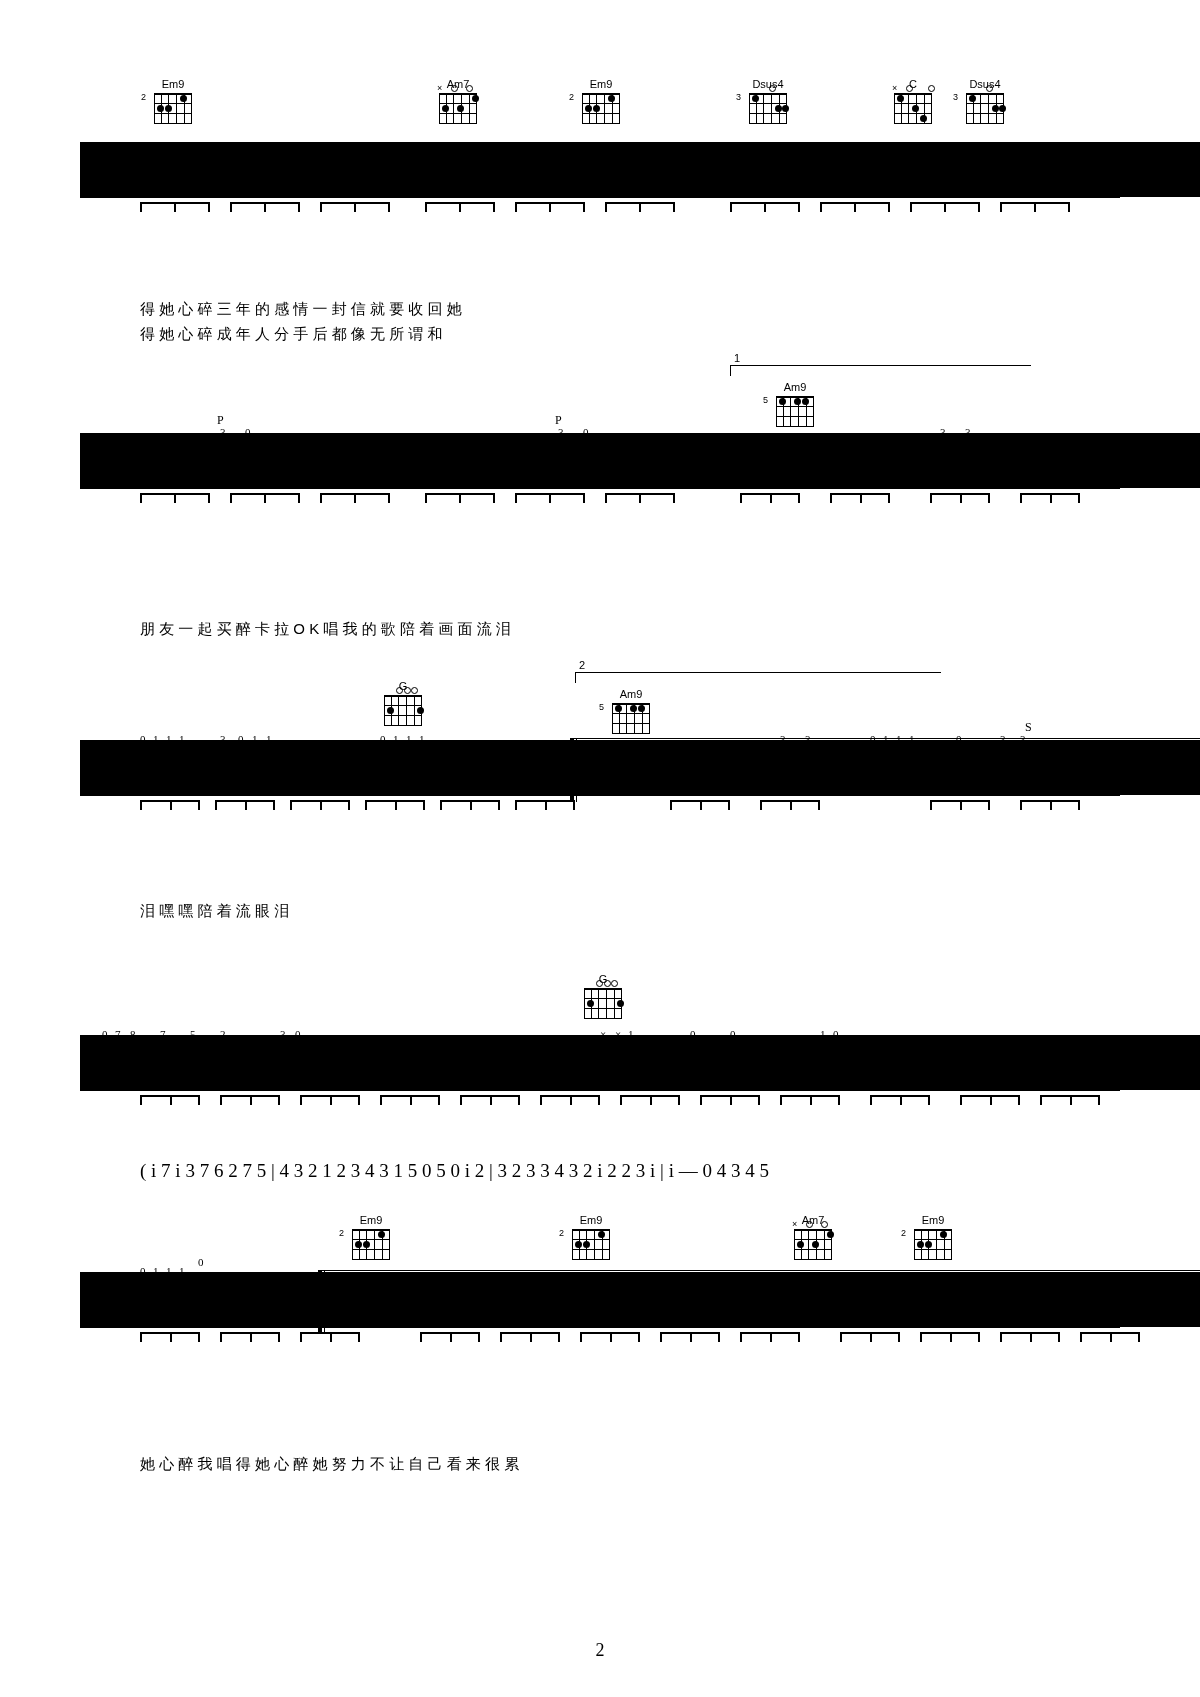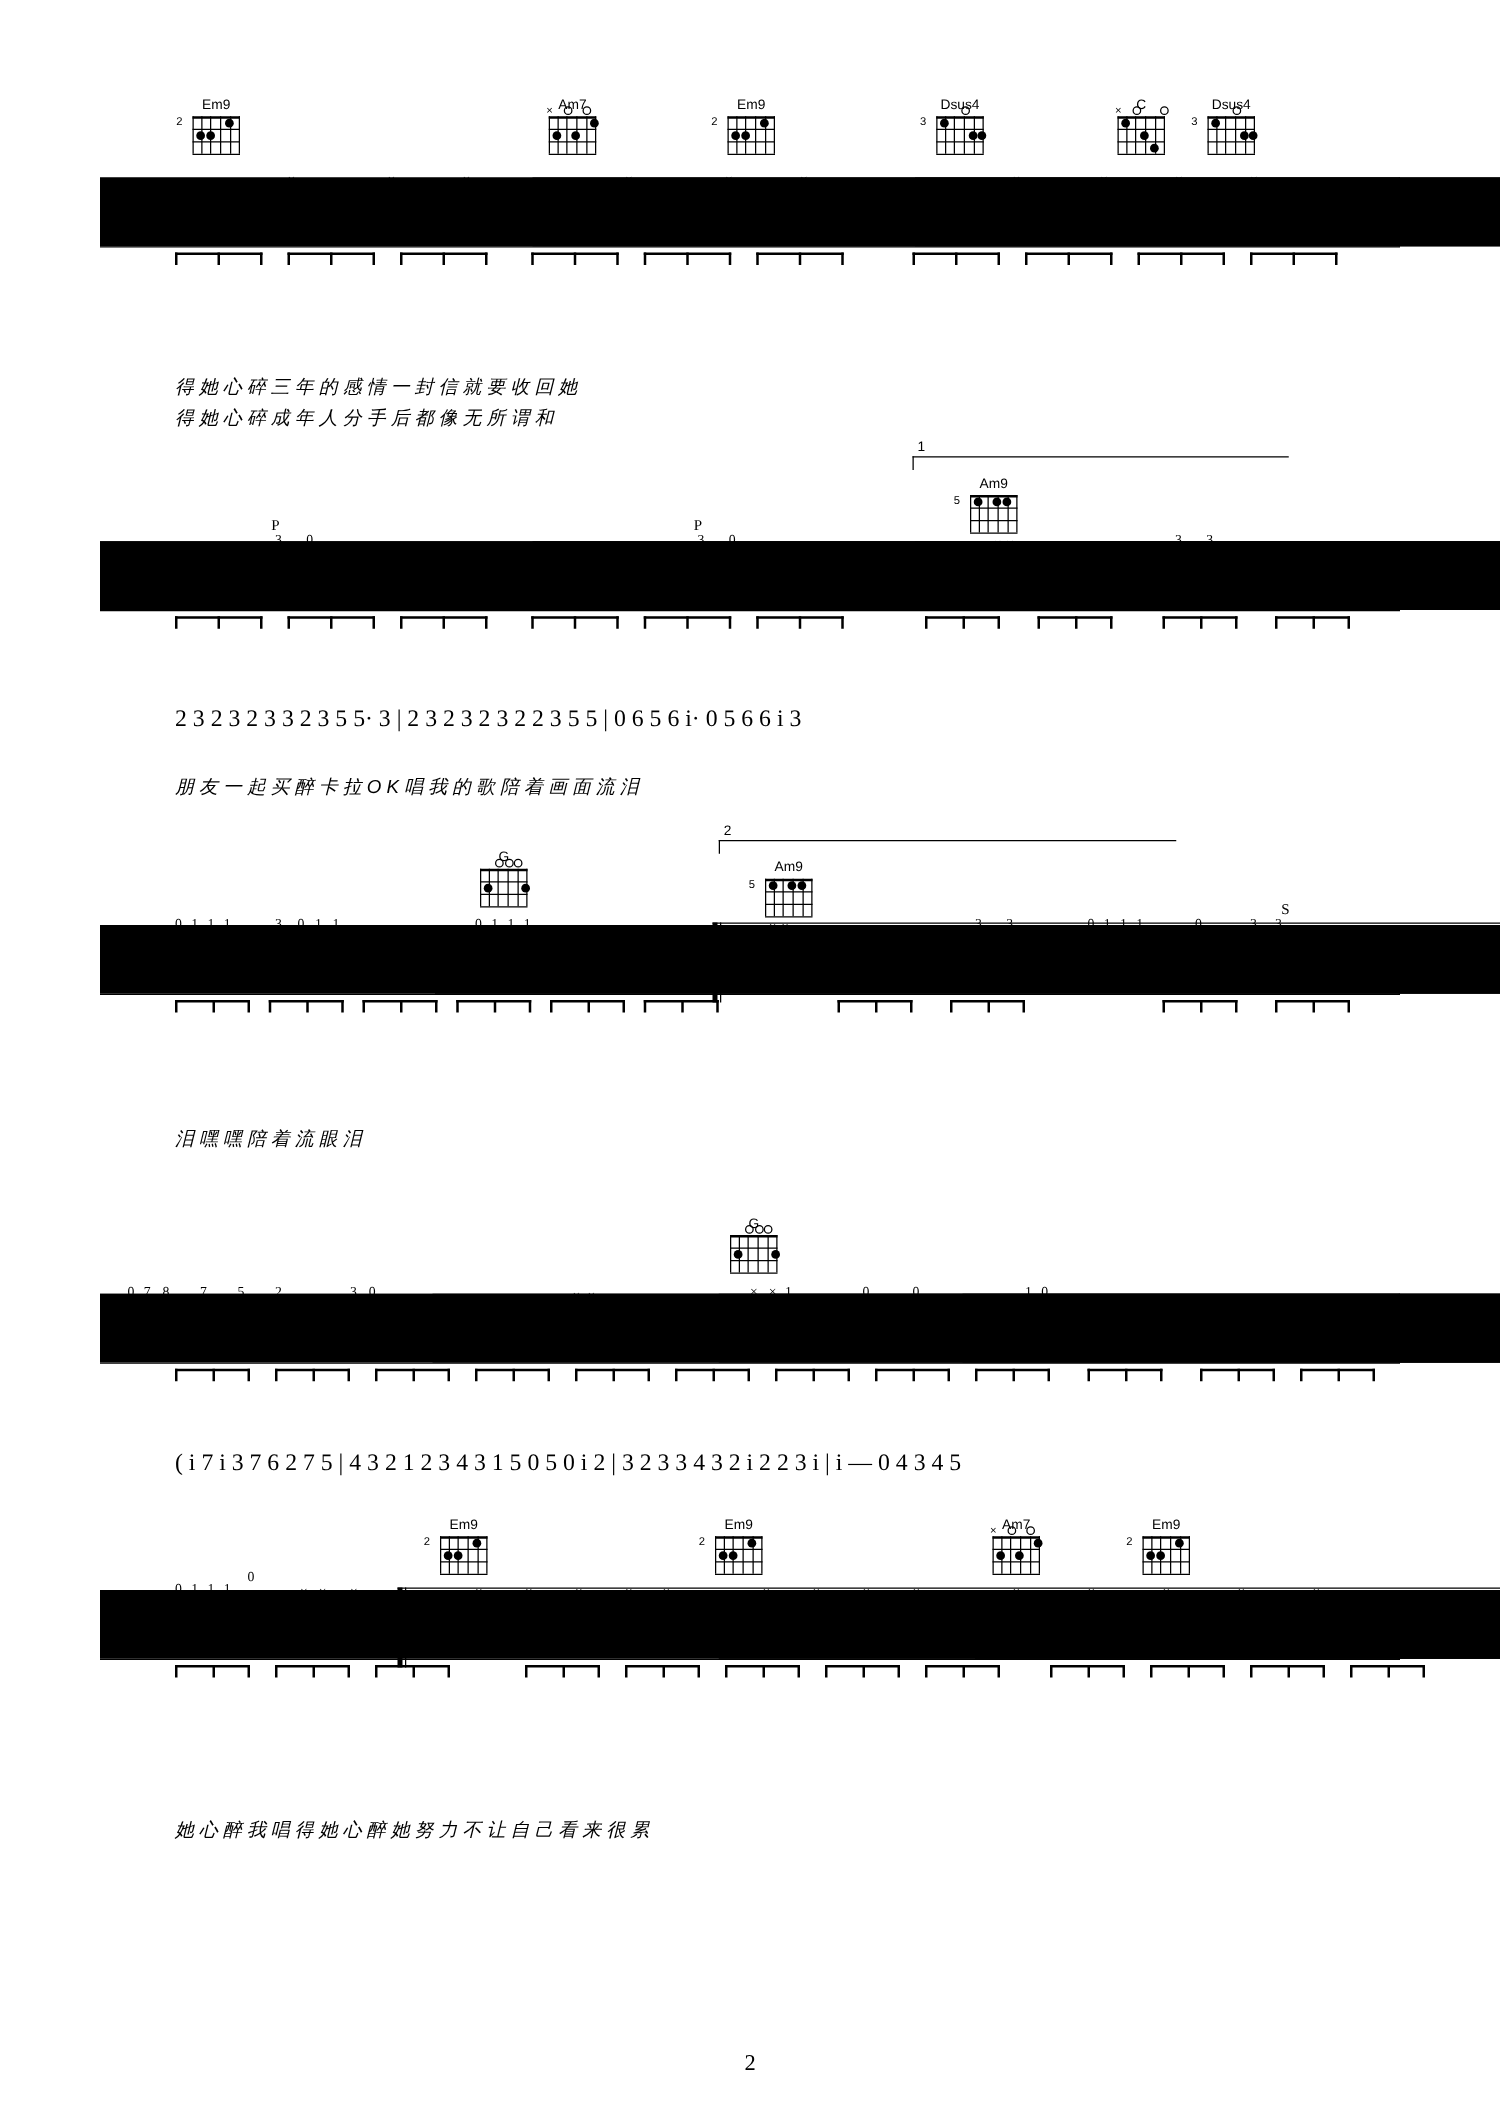--- a/index.html
+++ b/index.html
@@ -9,21 +9,21 @@
   
   .sys{position:absolute;left:80px;width:1040px;}
   .stafflines{position:absolute;left:0;top:0;width:100%;height:64px;}
   .stafflines div{position:absolute;left:0;width:100%;height:1px;background:#000;}
   .tabletter{position:absolute;left:6px;font-family:"Liberation Serif",serif;font-weight:bold;font-size:13px;line-height:1;}
   .bar{position:absolute;width:1px;background:#000;}
   .num{position:absolute;font-family:"Liberation Serif",serif;font-size:11px;line-height:1;}
   .sym{position:absolute;font-family:"Liberation Serif",serif;font-size:11px;}
   .rhythm{position:absolute;height:26px;}
   .rhythm i{position:absolute;background:#000;}
-  .lyr{position:absolute;font-family:"Liberation Sans",sans-serif;font-size:15px;white-space:nowrap;font-style:italic;}
+  .lyr{position:absolute;font-family:"Liberation Sans",sans-serif;font-size:15px;white-space:nowrap;}
   .melody{position:absolute;font-family:"Liberation Serif",serif;font-size:19px;white-space:nowrap;letter-spacing:0px;}
 
   
   .chord{position:absolute;width:46px;}
   .chord .nm{position:absolute;top:-2px;left:0;width:46px;text-align:center;font-family:"Liberation Sans",sans-serif;font-size:11px;}
   .chord .grid{position:absolute;top:13px;left:4px;width:38px;height:30px;}
   .chord .grid .v{position:absolute;top:0;width:1px;height:30px;background:#000;}
   .chord .grid .h{position:absolute;left:0;width:38px;height:1px;background:#000;}
   .chord .grid .nut{height:2px;}
   .chord .dot{position:absolute;width:7px;height:7px;border-radius:50%;background:#000;}
@@ -376,21 +376,20 @@
       <i style="left:790px;top:0;width:60px;height:2px"></i>
         <i style="left:790px;top:0;width:2px;height:10px"></i>
         <i style="left:820px;top:0;width:2px;height:10px"></i>
         <i style="left:848px;top:0;width:2px;height:10px"></i>
       <i style="left:880px;top:0;width:60px;height:2px"></i>
         <i style="left:880px;top:0;width:2px;height:10px"></i>
         <i style="left:910px;top:0;width:2px;height:10px"></i>
         <i style="left:938px;top:0;width:2px;height:10px"></i>
     </div>
 
-    <div class="melody" style="left:60px;top:200px;">2 3 2 3 2 3  3 2 3  5 5·   3 | 2 3 2 3 2 3  2 2 3  5 5 | 0  6 5 6 i·  0  5 6 6 i  3</div>
     <div class="lyr" style="left:60px;top:255px;">朋 友 一 起 买 醉  卡 拉 O  K     唱 我 的 歌 陪 着 画 面 流 泪</div>
   </div>
 
   <div class="sys" style="top:672px;height:170px;">
 
     <div class="volta" style="left:495px;top:0;width:365px;">
       <span>2</span>
     </div>
 
     <div class="chord" style="left:300px;top:10px;">

